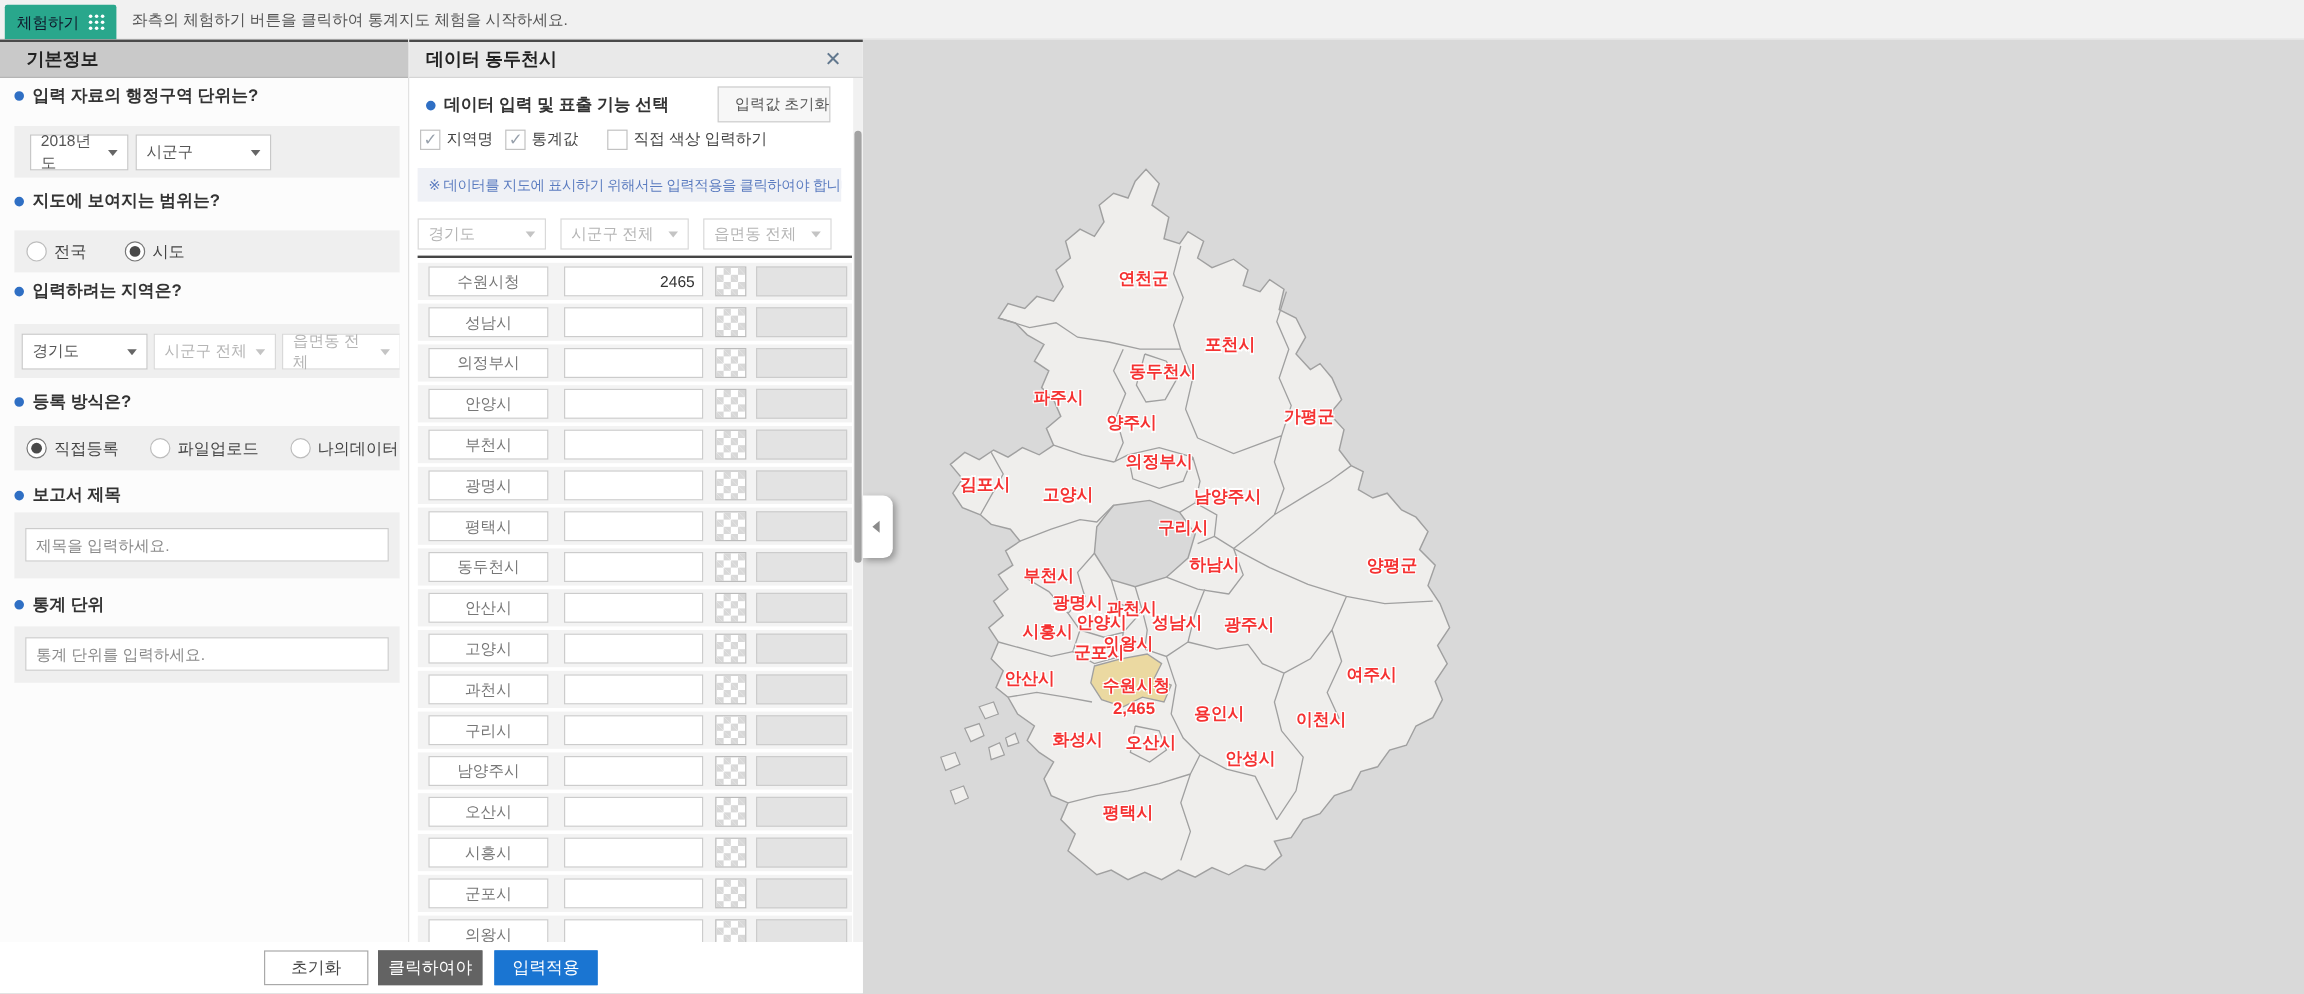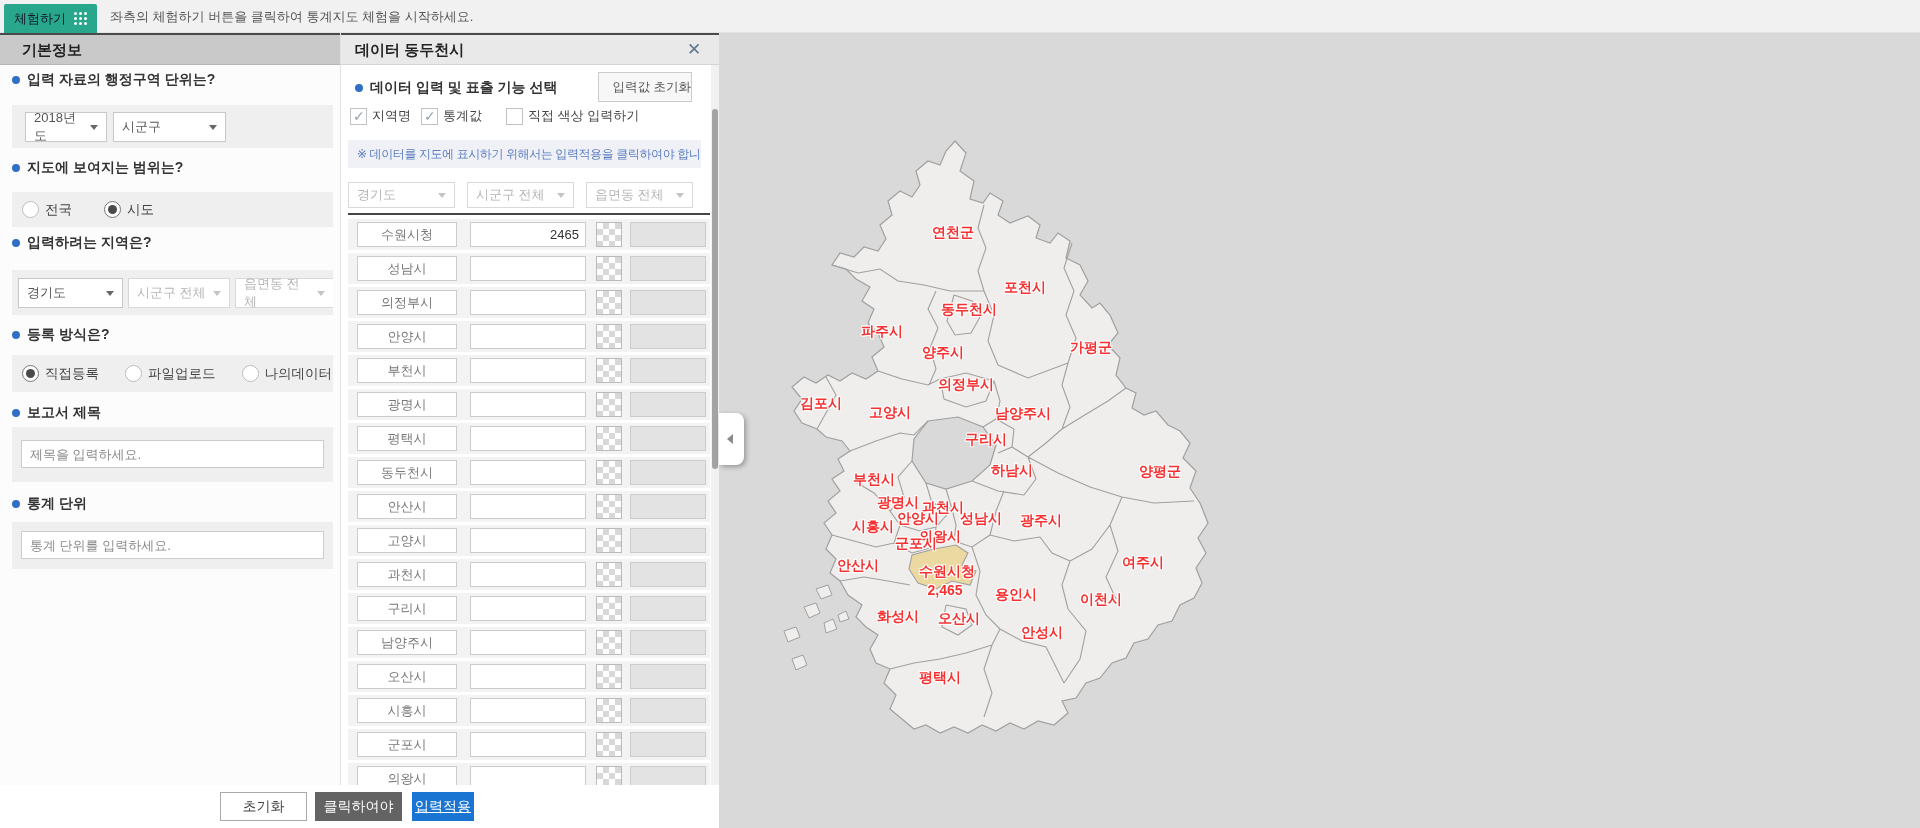--- a/index.html
+++ b/index.html
@@ -74,21 +74,21 @@
   .drow .colr { width:76px; background:#e3e3e3; }
 
   .vscroll { position:absolute; right:0; top:32px; width:8px; bottom:43px; background:#f1f1f1; }
   .vthumb { position:absolute; left:1px; width:6px; top:44px; height:360px; background:#a3a3a3; border-radius:3px; }
 
   
   .footerbar { position:absolute; left:0; top:785px; width:719px; height:43px; background:#fff; }
   .fbtn { position:absolute; top:7px; height:29px; font-size:14px; cursor:pointer; font-family:inherit; }
   .btn-reset { left:220px; width:87px; background:#fff; border:1px solid #a9a9a9; color:#444; }
   .btn-down  { left:315px; width:87px; background:#636363; border:1px solid #636363; color:#fff; }
-  .btn-apply { left:412px; width:62px; background:#1a75d2; border:1px solid #1a75d2; color:#fff;text-decoration:underline; }
+  .btn-apply { left:412px; width:86px; background:#1a75d2; border:1px solid #1a75d2; color:#fff; }
 
   
   .collapse-tab { position:absolute; left:719px; top:413px; width:25px; height:52px; background:#fff;
                   border-radius:0 8px 8px 0; box-shadow:2px 2px 5px rgba(0,0,0,.3); cursor:pointer; }
   .collapse-tab i { position:absolute; left:8px; top:21px; width:0; height:0; border:5px solid transparent; border-right:6px solid #8a8a8a; border-left:none; }
 
   
   .map { position:absolute; left:728px; top:33px; width:1192px; height:795px; }
   .maplabel { position:absolute; transform:translate(-50%,-50%); font-size:14px; font-weight:700; white-space:nowrap;
               text-shadow:1px 1px 0 #fff,-1px -1px 0 #fff,1px -1px 0 #fff,-1px 1px 0 #fff,0 0 2px #fff; }

